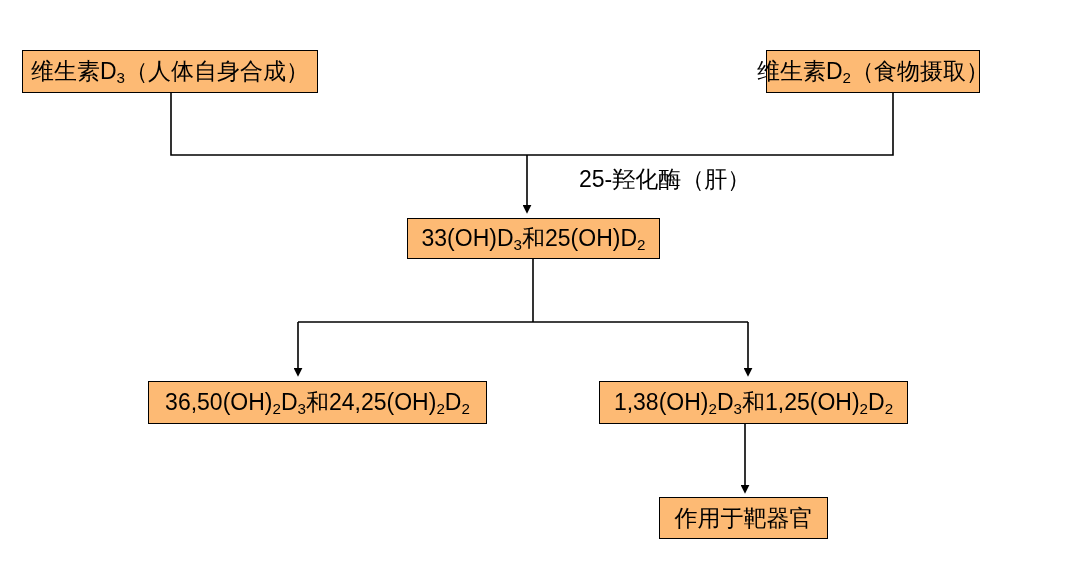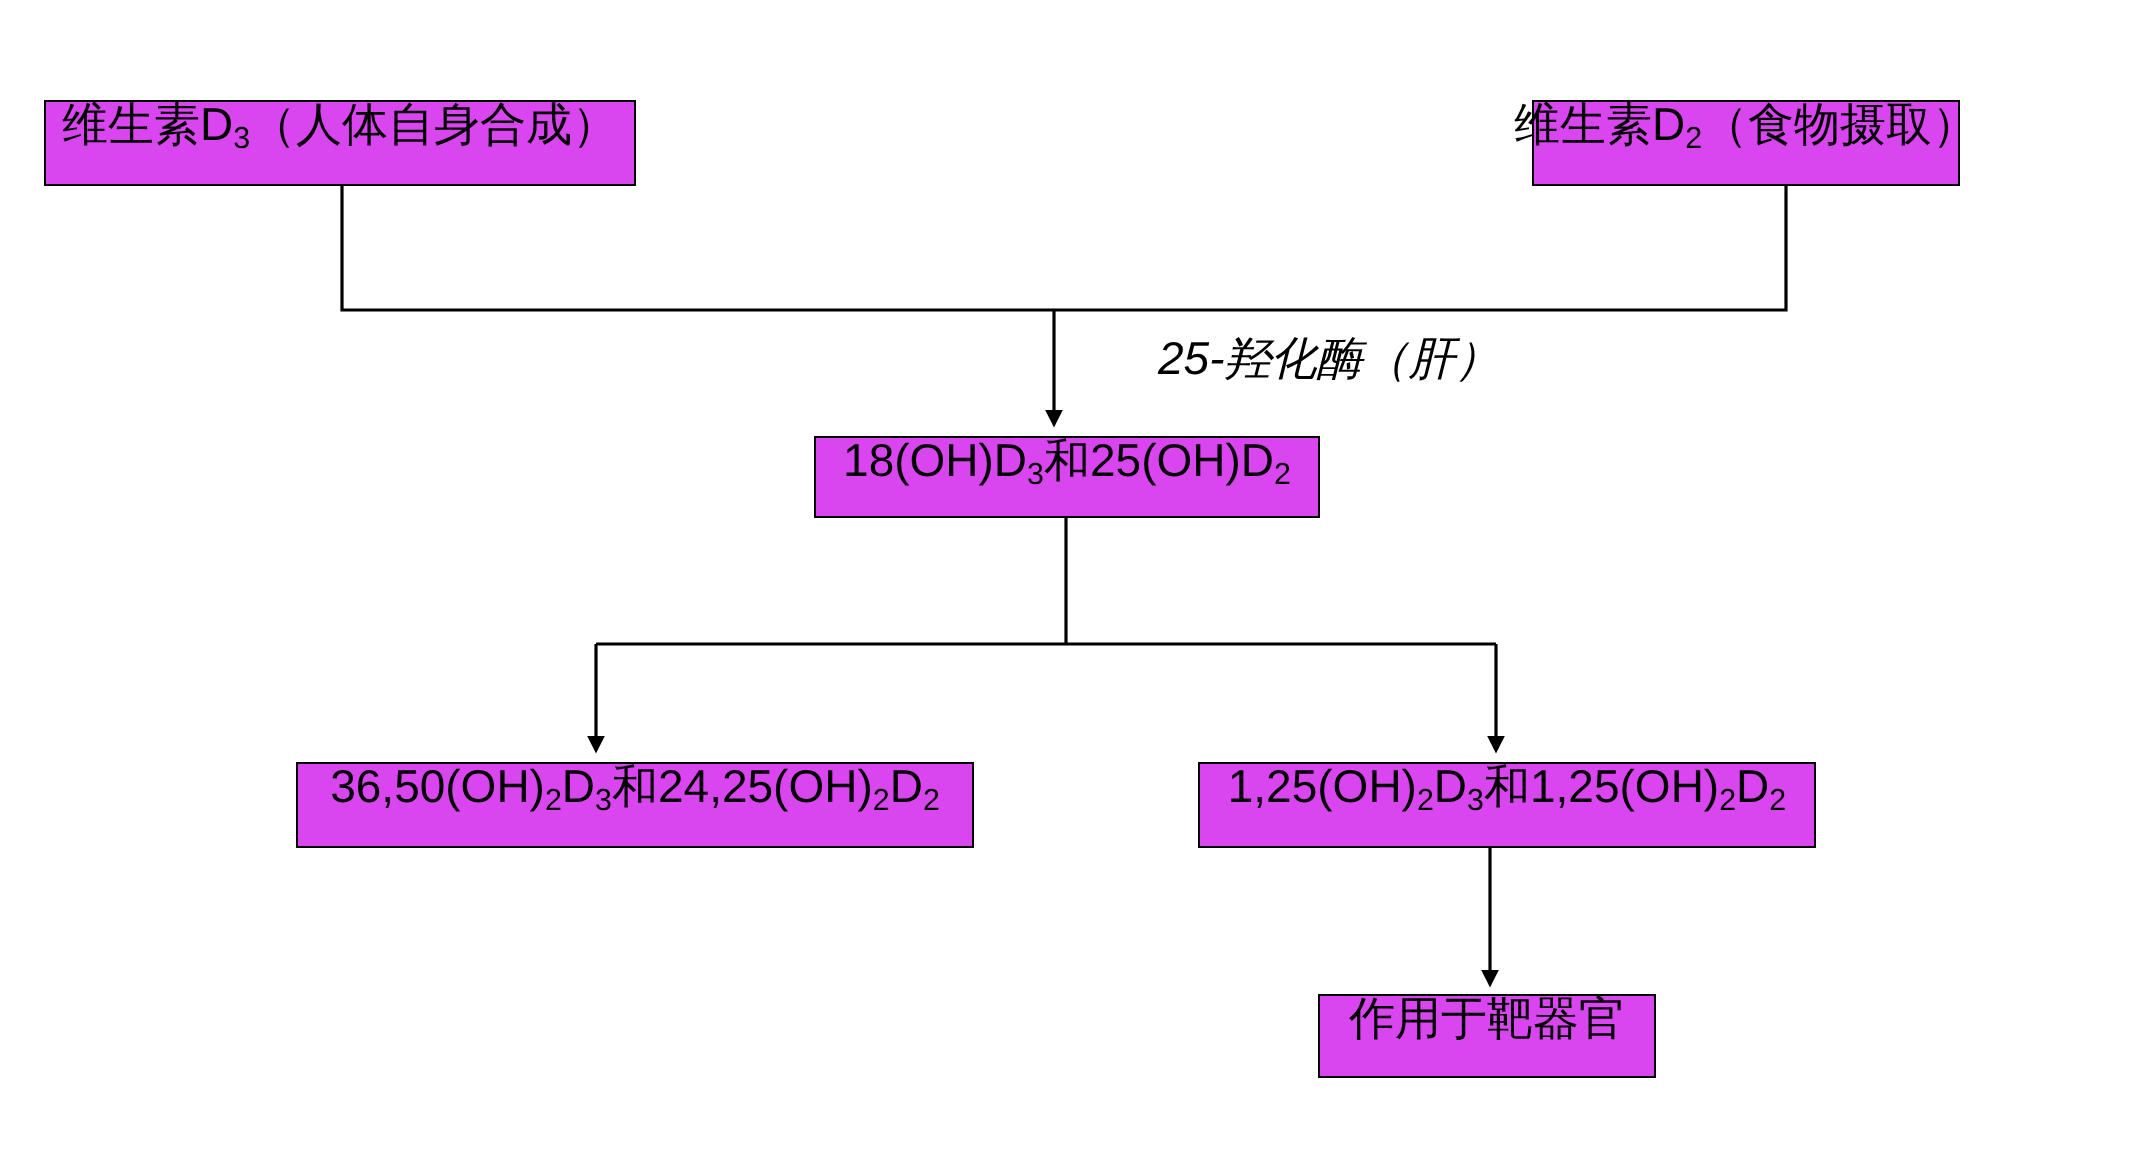--- a/index.html
+++ b/index.html
@@ -20,23 +20,23 @@
     left: 0;
     top: 0;
     width: 1074px;
     height: 578px;
     pointer-events: none;
   }
   .node {
     position: absolute;
     box-sizing: border-box;
     border: 1.6px solid #000000;
-    background: #d946ef;
+    background: #fdba74;
     display: flex;
-    align-items: flex-start;
+    align-items: center;
     justify-content: center;
     color: #000000;
     white-space: nowrap;
     line-height: 1;
   }
   .node .txt {
     display: inline-block;
     padding: 0 2px;
   }
   sub {
@@ -53,21 +53,21 @@
     line-height: 1;
     background: transparent;
   }
   
   #node-d3        { left: 22px;  top: 50px;  width: 296px; height: 43px;  font-size: 23px; }
   #node-d2        { left: 766px; top: 50px;  width: 214px; height: 43px;  font-size: 23px; }
   #node-25oh      { left: 407px; top: 218px; width: 253px; height: 41px;  font-size: 23px; }
   #node-2425      { left: 148px; top: 381px; width: 339px; height: 43px;  font-size: 23px; }
   #node-125       { left: 599px; top: 381px; width: 309px; height: 43px;  font-size: 23px; }
   #node-target    { left: 659px; top: 497px; width: 169px; height: 42px;  font-size: 23px; }
-  #label-enzyme   { left: 579px; top: 168px; font-size: 23px; font-style: italic; }
+  #label-enzyme   { left: 579px; top: 168px; font-size: 23px; }
 </style>
 </head>
 <body>
 
 <div id="canvas">
 
   <svg id="connectors" viewBox="0 0 1074 578" width="1074" height="578" xmlns="http://www.w3.org/2000/svg">
     <defs>
       <marker id="arrowhead" markerWidth="10" markerHeight="9" refX="4.2" refY="4.5" orient="auto" markerUnits="userSpaceOnUse">
         <polygon points="0,0 9,4.5 0,9" fill="#000000"></polygon>
@@ -95,28 +95,28 @@
     <span class="txt"><span>维生素D</span><sub>3</sub><span>（人体自身合成）</span></span>
   </div>
 
   <div class="node" id="node-d2">
     <span class="txt"><span>维生素D</span><sub>2</sub><span>（食物摄取）</span></span>
   </div>
 
   <div class="edge-label" id="label-enzyme">25-羟化酶（肝）</div>
 
   <div class="node" id="node-25oh">
-    <span class="txt"><span>18(OH)D</span><sub>3</sub><span>和25(OH)D</span><sub>2</sub></span>
+    <span class="txt"><span>33(OH)D</span><sub>3</sub><span>和25(OH)D</span><sub>2</sub></span>
   </div>
 
   <div class="node" id="node-2425">
     <span class="txt"><span>36,50(OH)</span><sub>2</sub><span>D</span><sub>3</sub><span>和24,25(OH)</span><sub>2</sub><span>D</span><sub>2</sub></span>
   </div>
 
   <div class="node" id="node-125">
-    <span class="txt"><span>1,25(OH)</span><sub>2</sub><span>D</span><sub>3</sub><span>和1,25(OH)</span><sub>2</sub><span>D</span><sub>2</sub></span>
+    <span class="txt"><span>1,38(OH)</span><sub>2</sub><span>D</span><sub>3</sub><span>和1,25(OH)</span><sub>2</sub><span>D</span><sub>2</sub></span>
   </div>
 
   <div class="node" id="node-target">
     <span class="txt">作用于靶器官</span>
   </div>
 
 </div>
 
 </body></html>

